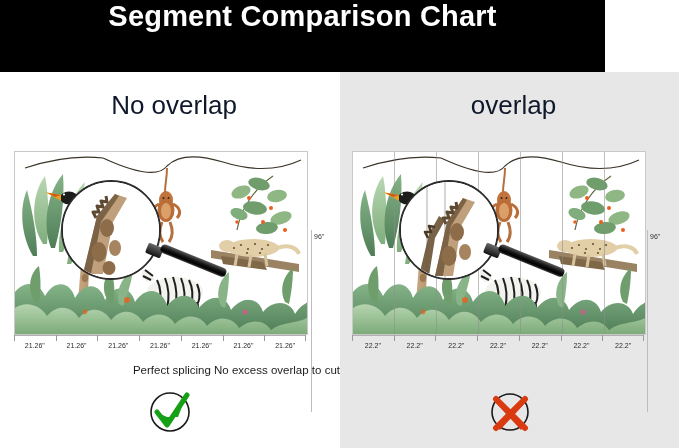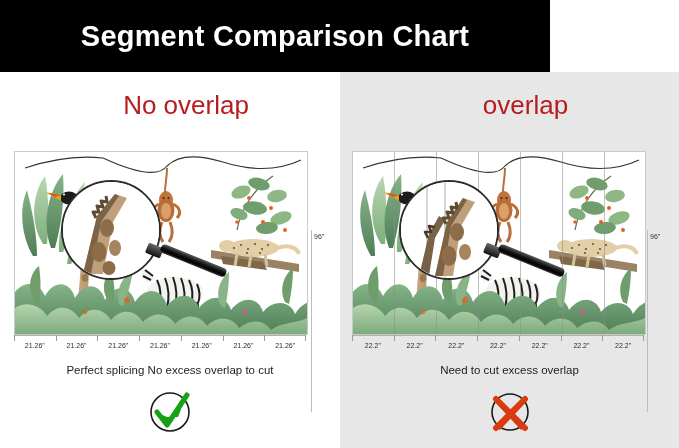--- a/index.html
+++ b/index.html
@@ -6,38 +6,38 @@
   body{
     width:679px;height:448px;overflow:hidden;
     background:#ffffff;
     font-family:"Liberation Sans", sans-serif;
     -webkit-font-smoothing:antialiased;
   }
   #page{position:relative;width:679px;height:448px;background:#ffffff;}
 
   
   .titlebar{
-    position:absolute;left:0;top:0;width:550px;height:72px;
+    position:absolute;left:0;top:0;width:605px;height:72px;
     background:#000000;
-    display:flex;align-items:center;justify-content:center;
+    display:flex;justify-content:center;
   }
   .titlebar .title{
     color:#ffffff;font-size:29px;font-weight:bold;letter-spacing:.2px;
     font-family:"Liberation Sans", sans-serif;
   }
 
   
   .panels{position:absolute;left:0;top:72px;width:679px;height:376px;display:flex;}
   .panel{position:relative;height:376px;box-sizing:border-box;}
   .panel.left{width:340px;background:#ffffff;}
   .panel.right{width:339px;background:#e7e7e7;text-decoration:underline;}
 
   .panel-heading{
-    position:absolute;left:16px;top:18px;width:100%;
-    text-align:center;font-size:26px;color:#b91c1c;font-weight:400;
+    position:absolute;left:4px;top:18px;width:100%;
+    text-align:center;font-size:26px;color:#0f172a;font-weight:400;
   }
 
   
   .mural-wrap{position:absolute;left:14px;top:79px;width:292px;height:182px;}
   .panel.right .mural-wrap{left:12px;width:292px;}
   .mural{
     position:absolute;left:0;top:0;width:100%;height:100%;
     background:#ffffff;border:1px solid #c9c9c9;overflow:hidden;
   }
 
@@ -62,21 +62,21 @@
   }
   .ruler .seg:before{
     content:"";position:absolute;left:0;top:0;width:1px;height:6px;background:#9a9a9a;
   }
   .ruler .seg:last-child:after{
     content:"";position:absolute;right:0;top:0;width:1px;height:6px;background:#9a9a9a;
   }
 
   
   .caption{
-    position:absolute;left:0;top:292px;width:100%;text-align:center;
+    position:absolute;left:0;top:292px;width:100%;text-align:right;
     font-size:11.5px;color:#1c1c1c;
   }
   .verdict{
     position:absolute;left:0;top:312px;width:100%;
     display:flex;align-items:center;justify-content:center;height:56px;
   }
 
   
   .art{position:absolute;inset:0;}
   .seamline{position:absolute;top:0;width:1px;height:100%;background:rgba(140,140,140,.55);}
@@ -464,21 +464,20 @@
           <div class="seg">22.2"</div>
           <div class="seg">22.2"</div>
           <div class="seg">22.2"</div>
           <div class="seg">22.2"</div>
           <div class="seg">22.2"</div>
           <div class="seg">22.2"</div>
           <div class="seg">22.2"</div>
         </div>
       </div>
 
-      <div class="caption">Need to cut excess overlap</div>
 
       <div class="verdict">
         <svg width="50" height="50" viewBox="0 0 50 50">
           <circle cx="25" cy="25" r="18" fill="none" stroke="#1a1a1a" stroke-width="1.6"></circle>
           <path d="M12,11 L39,40 L36,43 L9,14 Z" fill="#d93a10"></path>
           <path d="M39,11 L12,40 L15,43 L42,14 Z" fill="#d93a10"></path>
           <path d="M11,12 L40,41" stroke="#d93a10" stroke-width="6" stroke-linecap="round"></path>
           <path d="M40,12 L11,41" stroke="#d93a10" stroke-width="6" stroke-linecap="round"></path>
         </svg>
       </div>

